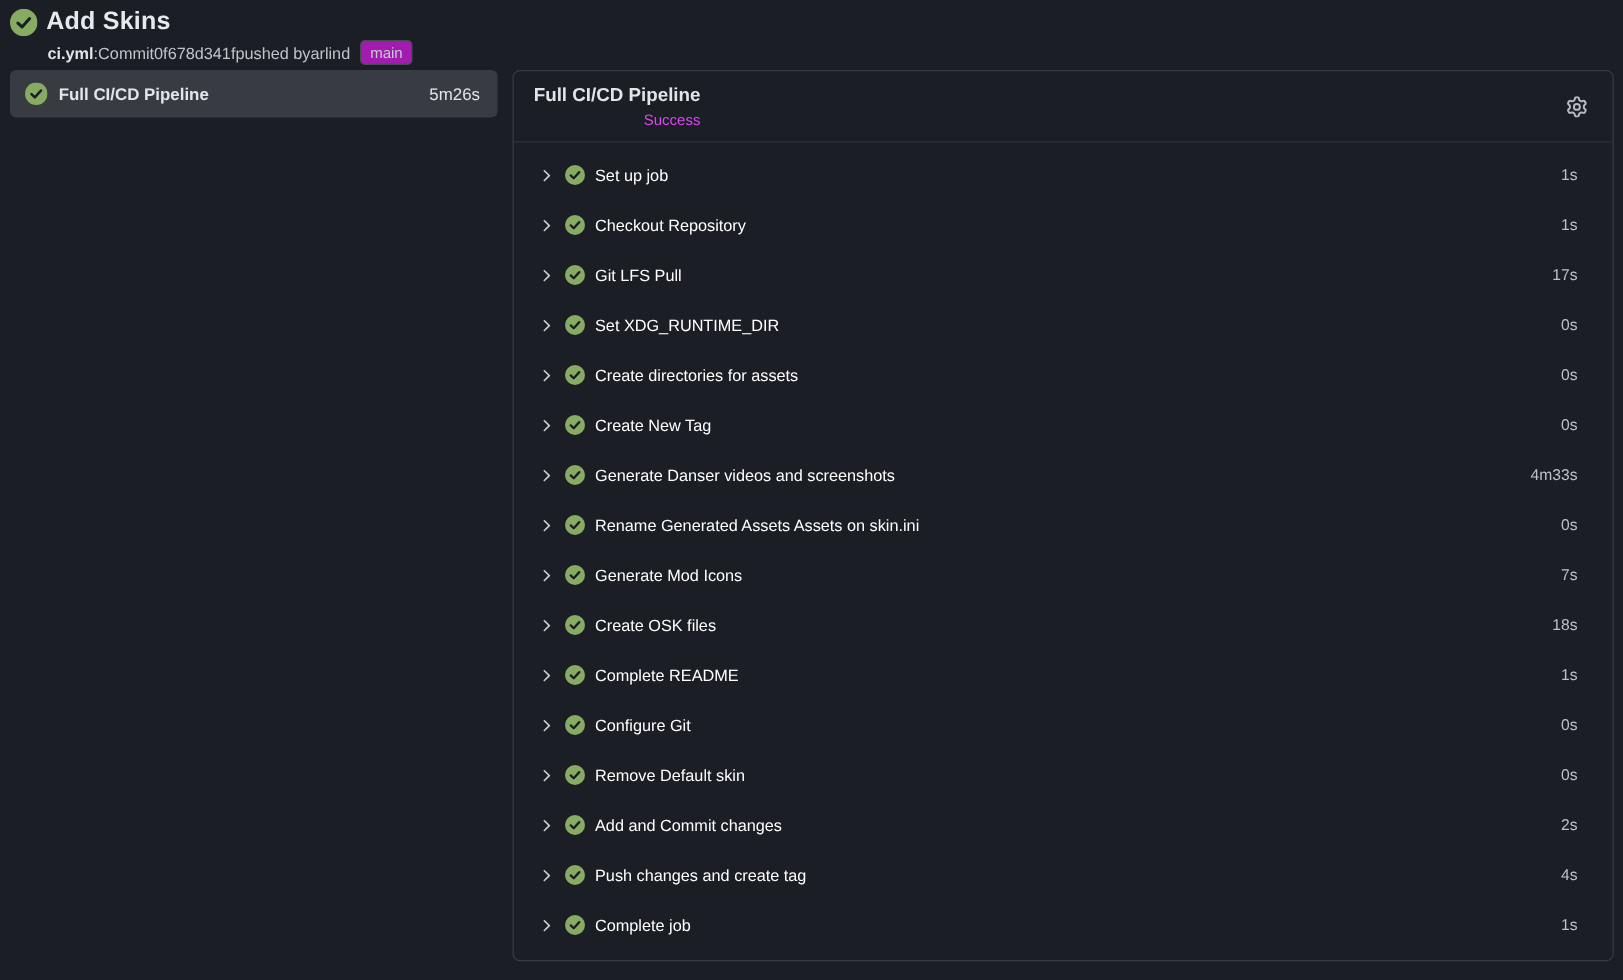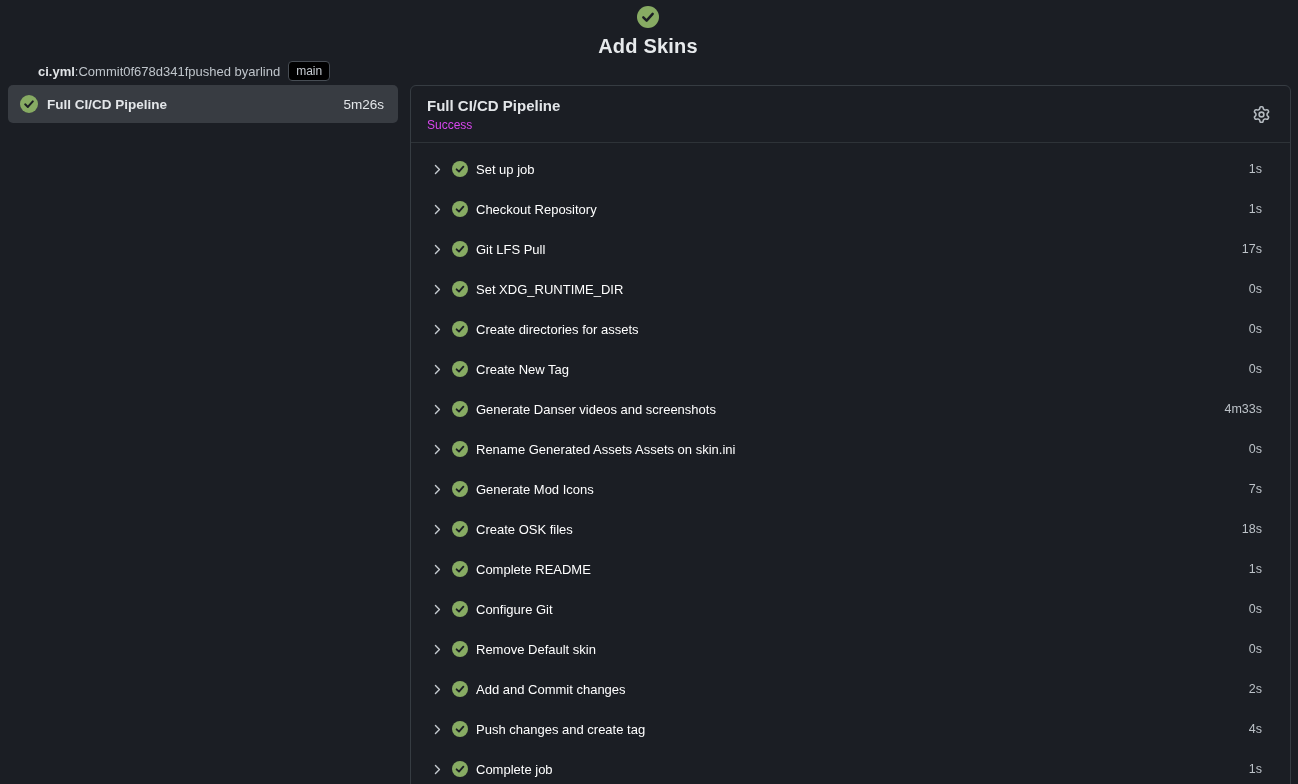--- a/index.html
+++ b/index.html
@@ -6,37 +6,37 @@
   html, body { width: 1298px; height: 784px; overflow: hidden; }
   body {
     background: #1b1e24;
     color: #d4d8dc;
     font-family: "Liberation Sans", "DejaVu Sans", sans-serif;
     font-size: 13px;
   }
 
   
   .run-header { padding: 6px 10px 0 8px; }
-  .run-title-row { display: flex; align-items: center; gap: 7px; flex-direction: column; }
+  .run-title-row { display: flex; align-items: center; gap: 7px; }
   .run-title-row .status-icon { width: 22px; height: 22px; flex: 0 0 auto; }
   .run-title { font-size: 20px; font-weight: 600; color: #e7eaec; letter-spacing: .2px; }
   .run-subtitle {
     margin-left: 30px; margin-top: 3px;
     font-size: 13px; color: #bfc5cb; display: flex; align-items: center;
   }
   .run-subtitle .wf-file { font-weight: 700; color: #e2e5e8; }
   .branch-badge {
     display: inline-block; margin-left: 8px;
-    background: #000000; border: 1px solid #474d54; border-radius: 4px;
+    background: #a21caf; border: 1px solid #474d54; border-radius: 4px;
     color: #c6cbd1; font-size: 12px; line-height: 16px; padding: 1px 7px;
     cursor: pointer;
   }
 
   
-  .content { display: flex; align-items: flex-start; gap: 12px; padding: 4px 7px 12px 8px; }
+  .content { display: flex; align-items: flex-start; gap: 12px; padding: 4px 7px 12px 8px; text-align: right; }
 
   
   .jobs-sidebar { width: 390px; flex: 0 0 auto; padding-top: 0; }
   .job-item {
     height: 38px; display: flex; align-items: center; gap: 9px;
     padding: 0 14px 0 12px; border-radius: 5px; cursor: pointer;
   }
   .job-item.selected { background: #383c42; }
   .job-item .status-icon { width: 18px; height: 18px; flex: 0 0 auto; }
   .job-name { font-weight: 700; font-size: 13.5px; color: #e3e6e9; }

